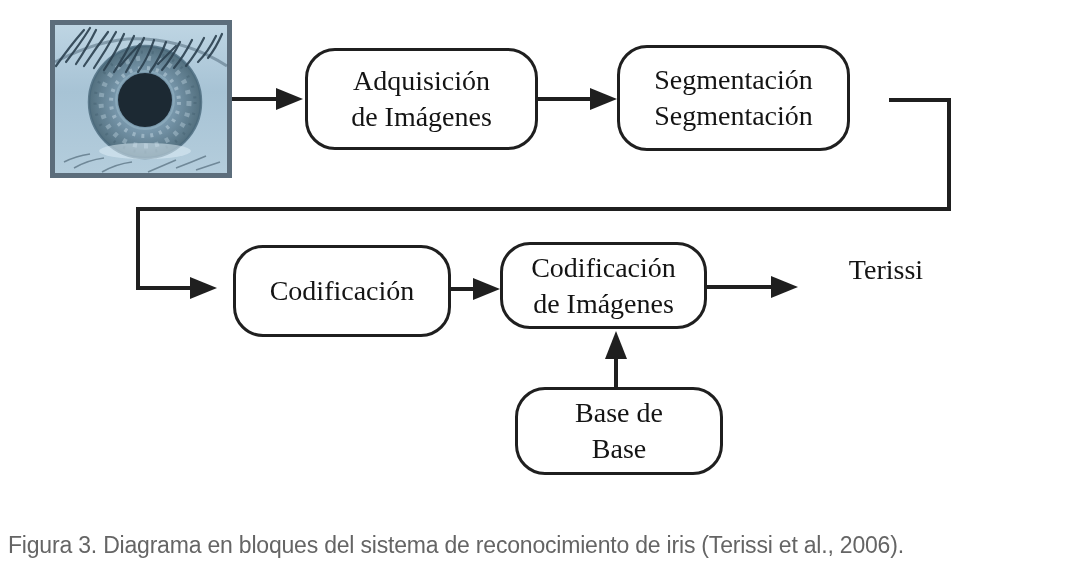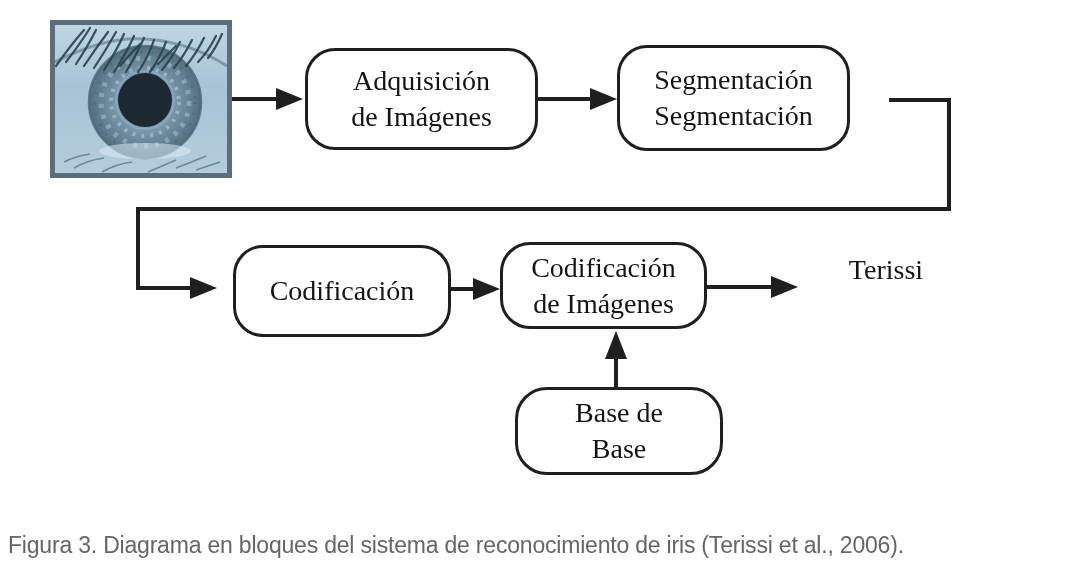--- a/index.html
+++ b/index.html
@@ -53,21 +53,21 @@
     box-sizing: border-box;
     color: var(--text, #141414);
     font-size: 28px;
     line-height: 36px;
   }
   .node span { display: block; }
   .node-a { left: 305px; top: 48px;  width: 233px; height: 102px; }
   .node-b { left: 617px; top: 45px;  width: 233px; height: 106px; }
   .node-c { left: 218px; top: 245px; width: 218px; height: 92px; margin-left: 15px;  }
   .node-d { left: 500px; top: 242px; width: 207px; height: 87px;  }
-  .node-e { left: 515px; top: 387px; width: 208px; height: 88px; border-radius: 32px;  }
+  .node-e { left: 515px; top: 387px; width: 208px; height: 88px;  }
   .out-label {
     position: absolute;
     left: 786px;
     top: 252px;
     width: 200px;
     z-index: 2;
     text-align: center;
     color: var(--text, #141414);
     font-size: 28px;
     line-height: 36px;

